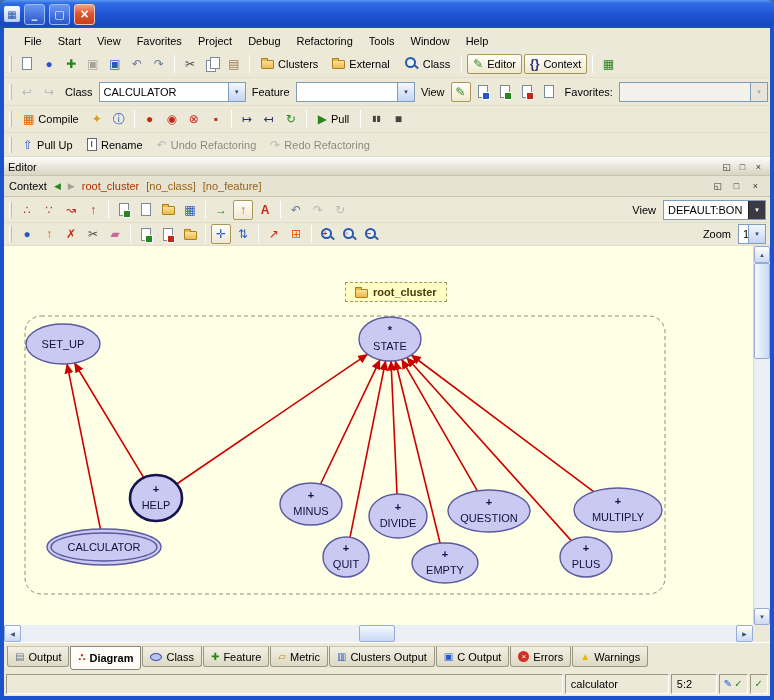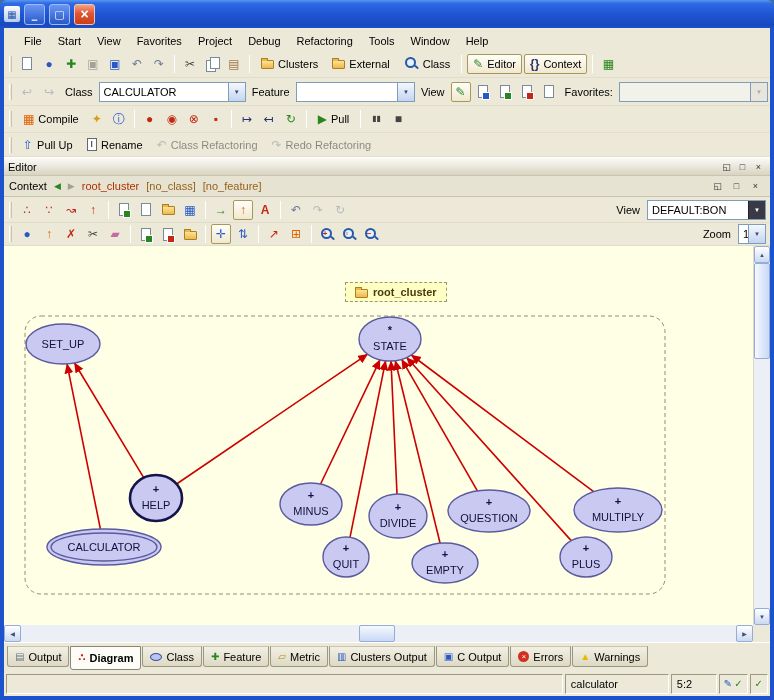--- a/index.html
+++ b/index.html
@@ -234,21 +234,21 @@
       <span class="tbtn lab">
         <span class="tbi c-blue">⇧</span>
         <span>Pull Up</span>
       </span>
       <span class="tbtn lab">
         <span class="ibeam">I</span>
         <span>Rename</span>
       </span>
       <span class="tbtn lab dis">
         <span class="tbi c-steel">↶</span>
-        <span>Class Refactoring</span>
+        <span>Undo Refactoring</span>
       </span>
       <span class="tbtn lab dis">
         <span class="tbi c-steel">↷</span>
         <span>Redo Refactoring</span>
       </span>
     </div>
 
     <div class="paneheader">
       <span class="ptitle">Editor</span>
       <span class="pbtn">◱</span>
@@ -290,21 +290,21 @@
       <span class="sep"></span>
       <span class="tbtn tbi c-green bold">→</span>
       <span class="tbtn on tbi c-orange bold">↑</span>
       <span class="tbtn tbi c-red bold">A</span>
       <span class="sep"></span>
       <span class="tbtn tbi c-steel">↶</span>
       <span class="tbtn tbi dis c-steel">↷</span>
       <span class="tbtn tbi dis c-steel">↻</span>
       <span class="rgt">
         <span class="lbl">View</span>
-        <span class="combo" style="width:119px">
+        <span class="combo" style="width:103px">
           <span class="cval">DEFAULT:BON</span>
           <span class="cbtn dark">▼</span>
         </span>
       </span>
     </div>
 
     <div class="toolbar" id="dtb2">
       <span class="grip"></span>
       <span class="tbtn tbi c-blue">●</span>
       <span class="tbtn tbi c-orange bold">↑</span>

